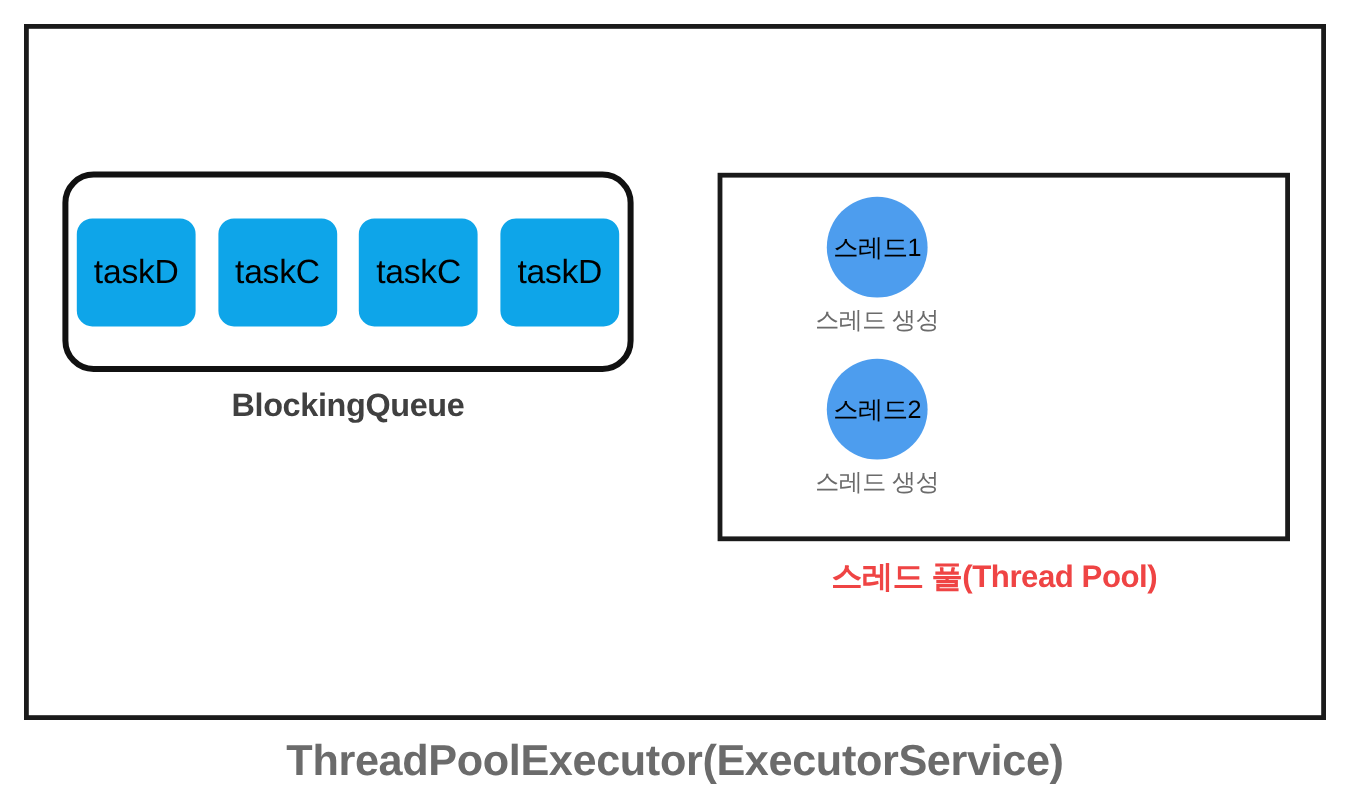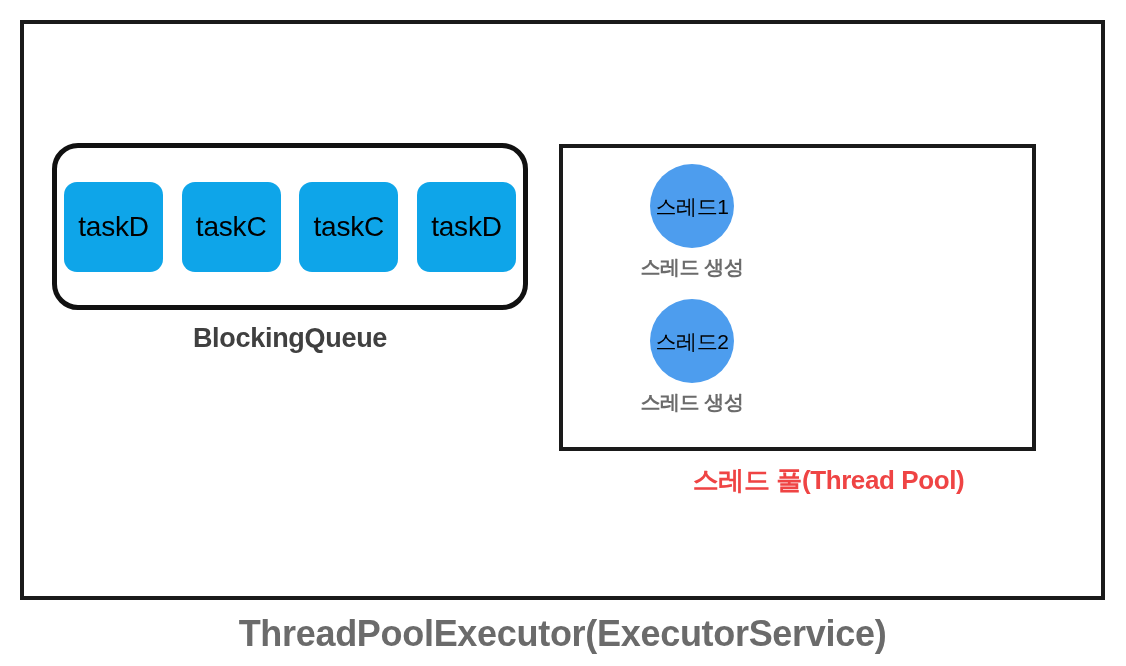--- a/index.html
+++ b/index.html
@@ -91,21 +91,21 @@
     text-align: center;
     font-size: 27px;
     font-weight: bold;
     color: #404040;
     letter-spacing: -0.3px;
   }
 
   
   .pool-group {
     position: absolute;
-    left: 559px;
+    left: 598px;
     top: 144px;
     width: 477px;
     height: 390px;
   }
   .pool-box {
     position: absolute;
     left: 0;
     top: 0;
     width: 477px;
     height: 307px;
@@ -136,21 +136,21 @@
   .thread-circle-label {
     font-size: 21px;
     font-weight: 500;
     color: #000000;
     line-height: 1;
     letter-spacing: -0.4px;
   }
   .thread-sub-label {
     margin-top: 9px;
     font-size: 20px;
-    font-weight: bold;
+    font-weight: normal;
     color: #6b6b6b;
     line-height: 1;
     letter-spacing: -0.4px;
   }
 
   .pool-caption {
     position: absolute;
     left: 590px;
     top: 463px;
     width: 477px;

